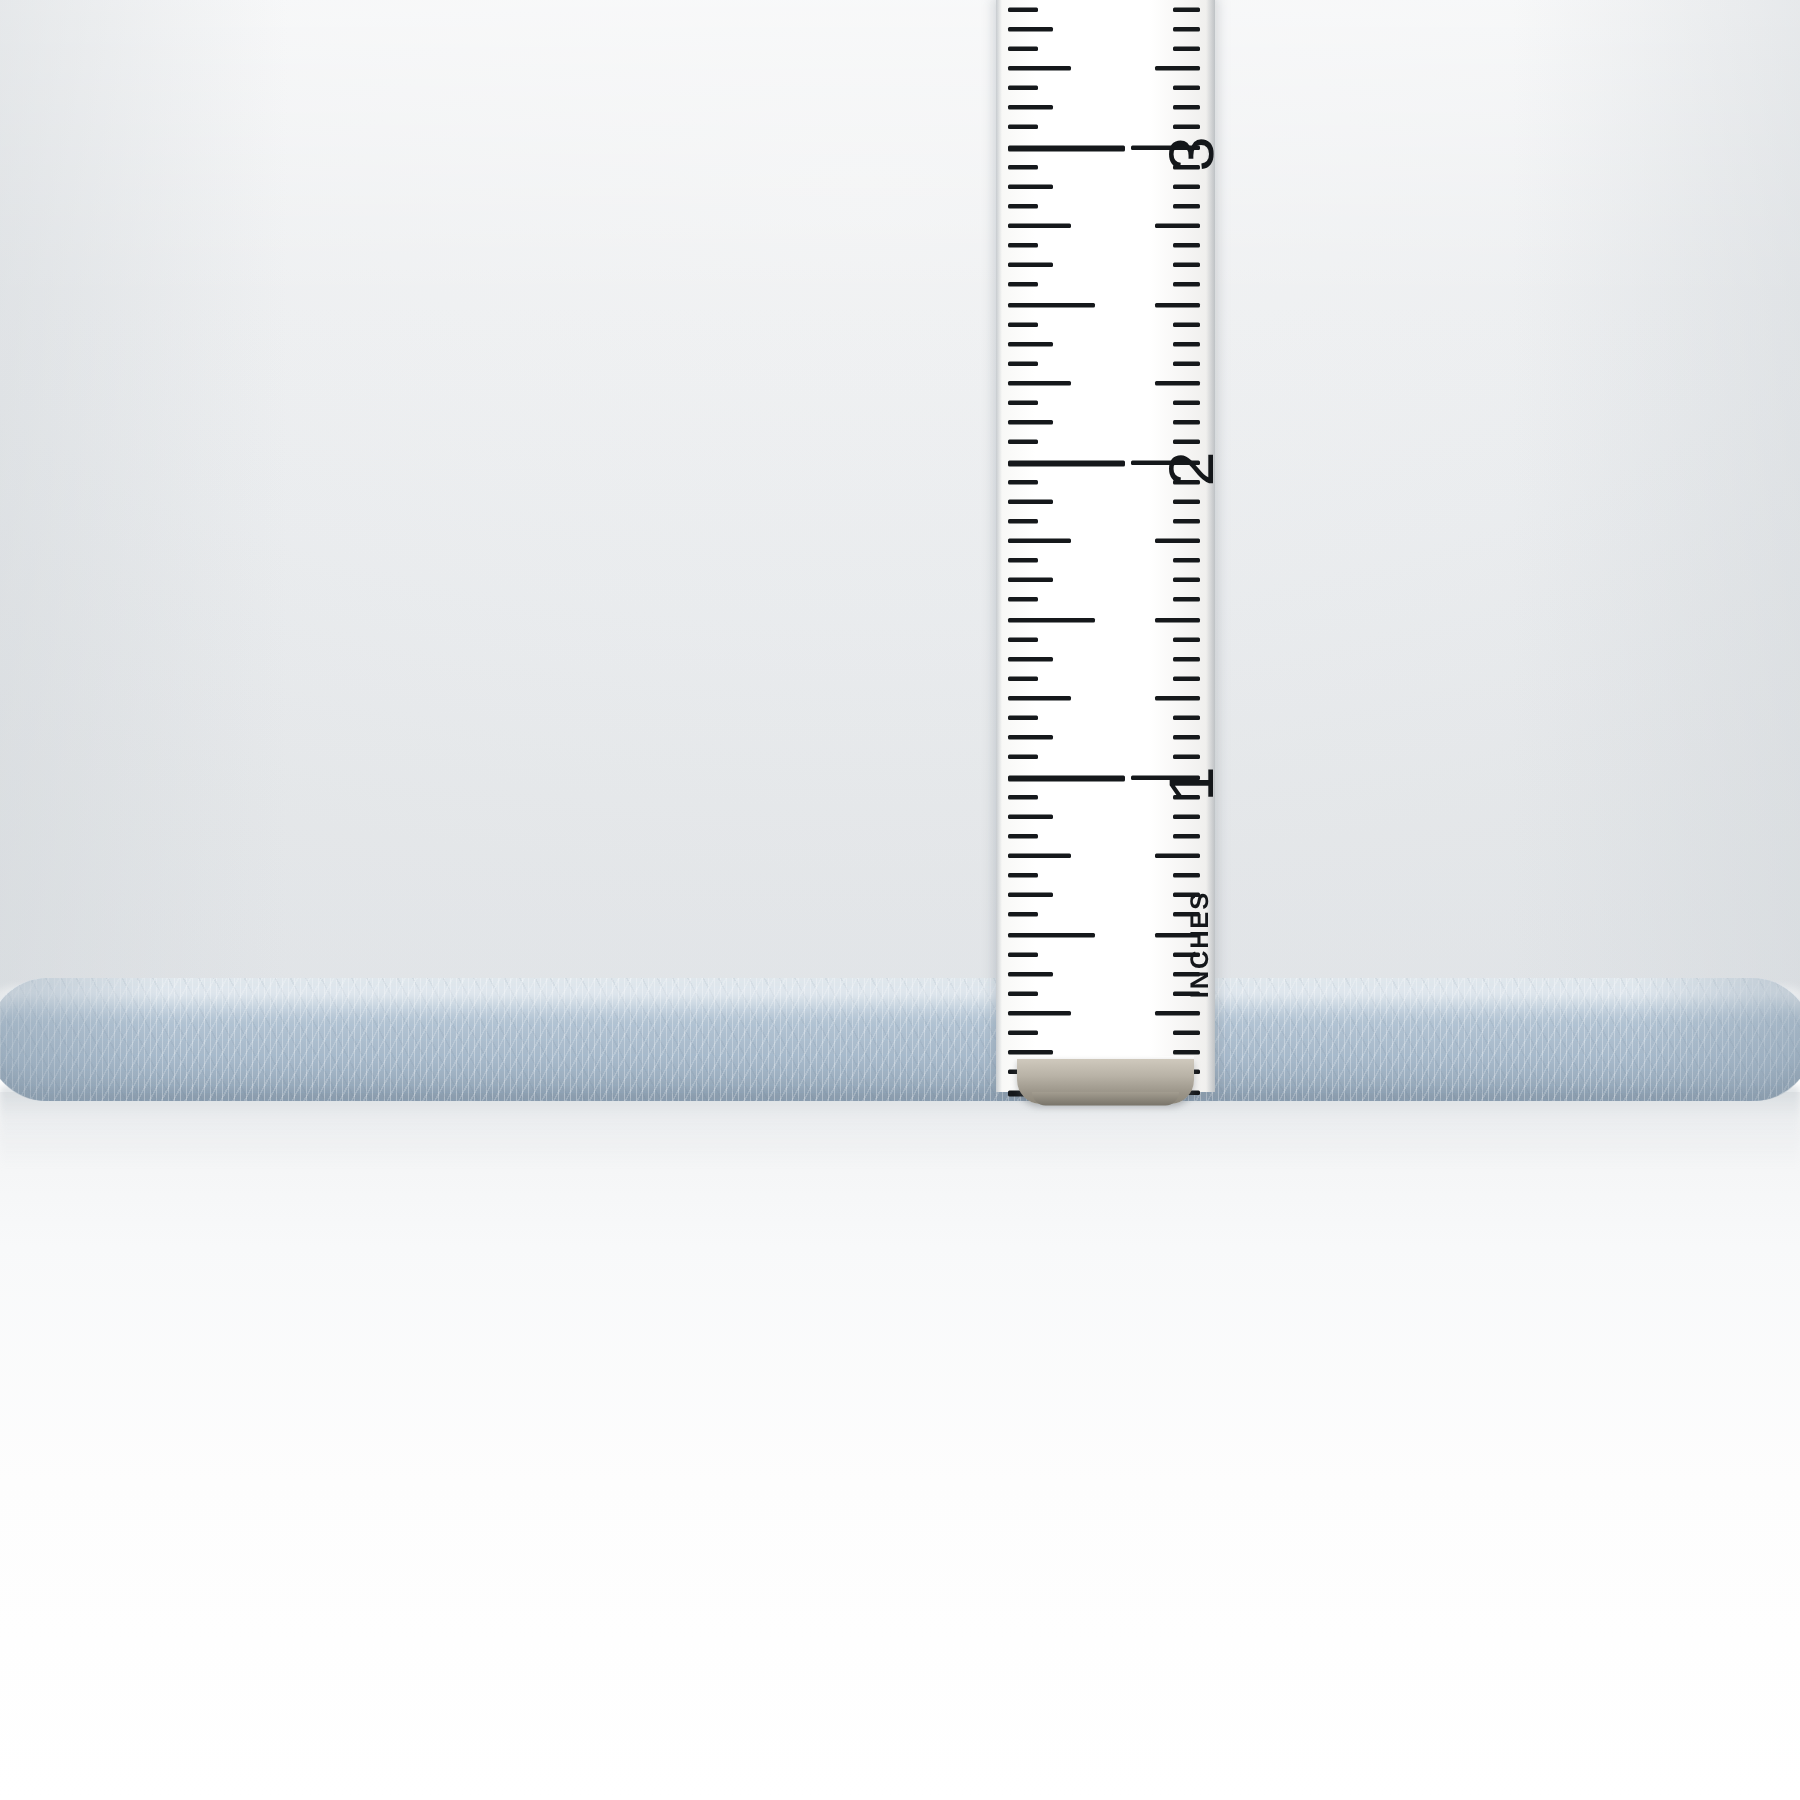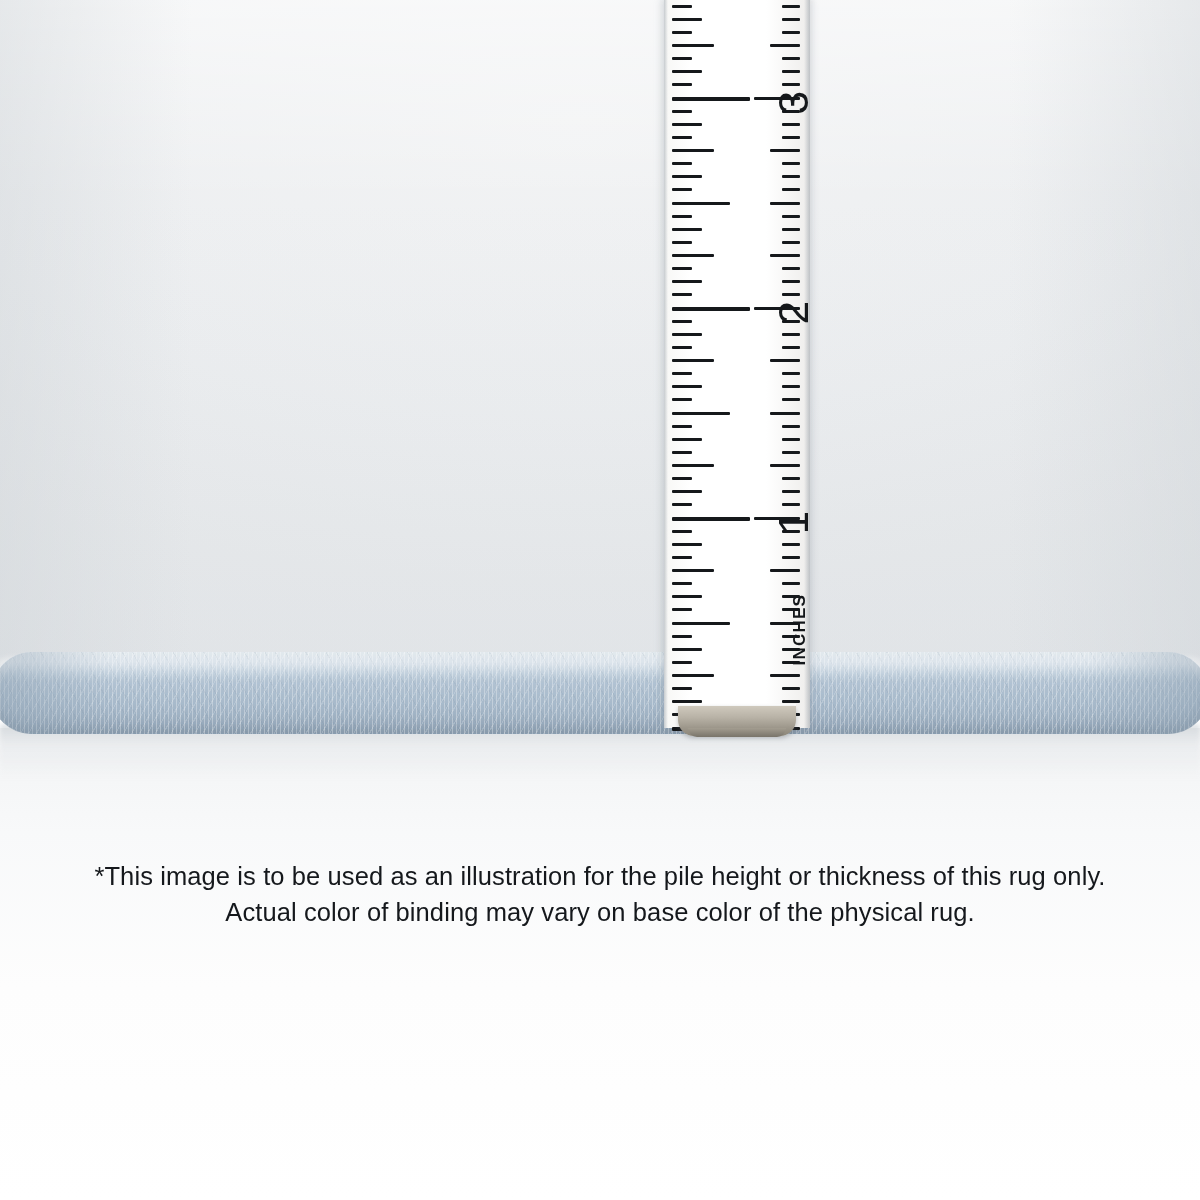--- a/index.html
+++ b/index.html
@@ -374,18 +374,14 @@
     <span class="tape-num" style="top:282px;">2</span>
     <span class="tape-num" style="top:492px;">1</span>
 
     <span class="tape-inches">INCHES</span>
   </div>
 
   <div class="tape-hook-top"></div>
   <div class="tape-hook"></div>
   <div class="tape-hook-lip"></div>
 
-  <div class="caption">
-    <div>*This image is to be used as an illustration for the pile height or thickness of this rug only.</div>
-    <div>Actual color of binding may vary on base color of the physical rug.</div>
-  </div>
 
 </div>
 
 </body></html>

